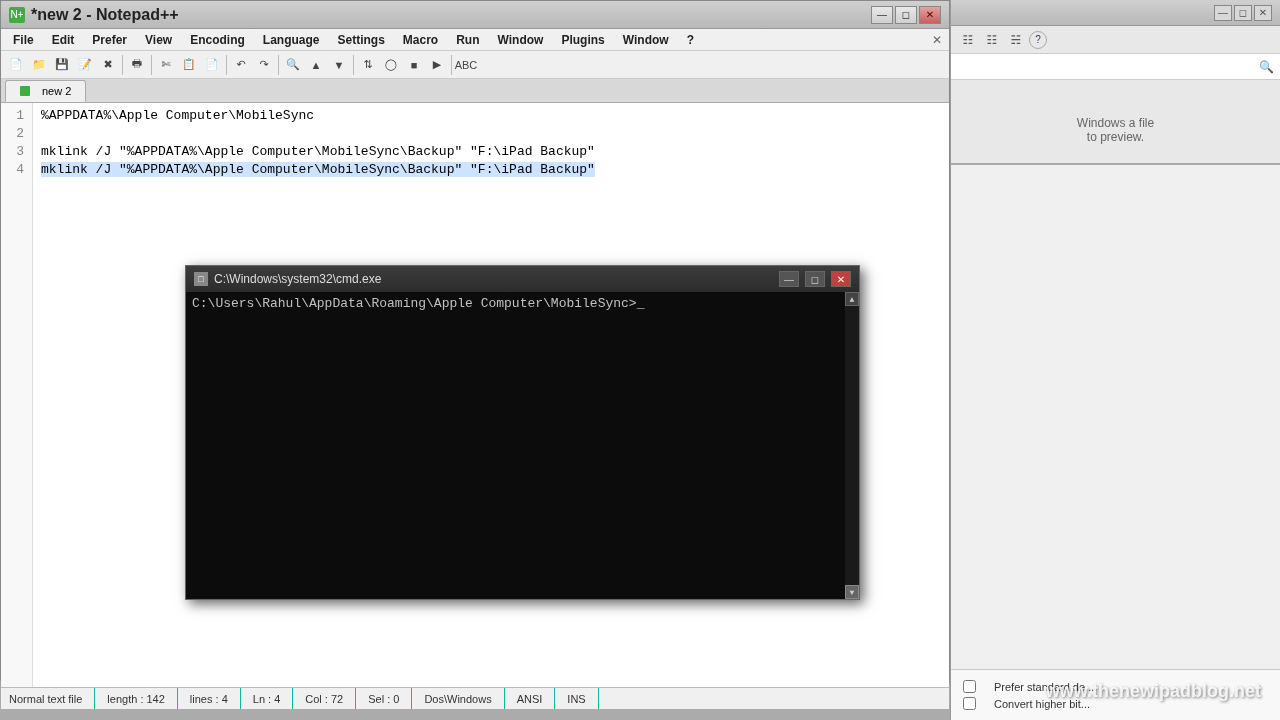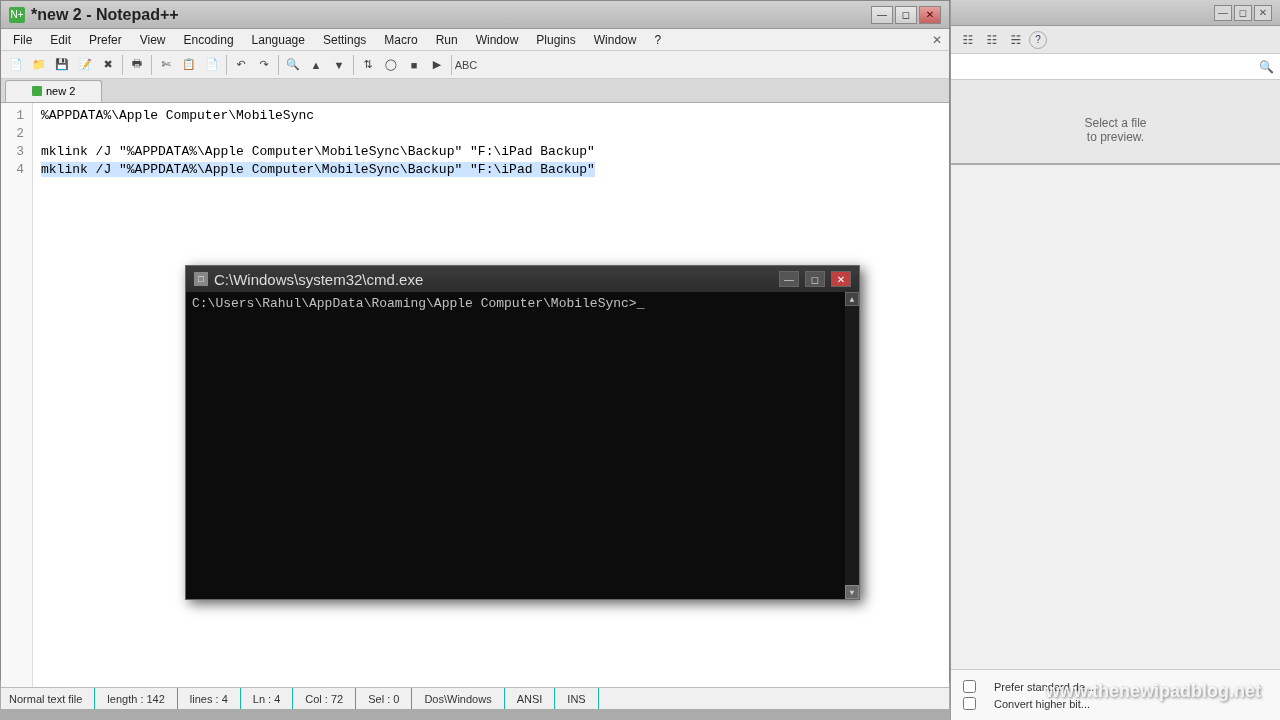--- a/index.html
+++ b/index.html
@@ -86,20 +86,21 @@
     }
 
     .menu-item {
       padding: 2px 8px;
       font-size: 12px;
       cursor: pointer;
       color: #222;
       height: 100%;
       display: flex;
       align-items: center;
+      font-weight: bold;
     }
 
     .menu-close-btn {
       margin-left: auto;
       width: 16px;
       height: 16px;
       font-size: 12px;
       cursor: pointer;
       display: flex;
       align-items: center;
@@ -144,28 +145,28 @@
       background: #d8d8d8;
       height: 24px;
       display: flex;
       align-items: flex-end;
       padding: 0 4px;
       border-bottom: 1px solid #aaa;
     }
 
     .npp-tab {
       height: 22px;
-      padding: 0 26px;
+      padding: 0 14px;
       background: #c8c8c8;
       border: 1px solid #aaa;
       border-bottom: none;
       border-radius: 3px 3px 0 0;
       display: flex;
       align-items: center;
-      gap: 4px;
+      gap: 12px;
       font-size: 11px;
       cursor: pointer;
     }
 
     .npp-tab.active {
       background: #f0f0f0;
       border-bottom: 1px solid #f0f0f0;
       z-index: 1;
     }
 
@@ -257,21 +258,21 @@
       background: #888;
       display: flex;
       align-items: center;
       justify-content: center;
       font-size: 9px;
       color: white;
     }
 
     .cmd-title {
       flex: 1;
-      font-size: 15px;
+      font-size: 12px;
       color: #ddd;
     }
 
     .cmd-btn {
       width: 20px;
       height: 16px;
       border: 1px solid #666;
       background: #555;
       cursor: pointer;
       display: flex;
@@ -590,21 +591,21 @@
       <div class="rp-tool-btn">☷</div>
       <div class="rp-tool-btn">☷</div>
       <div class="rp-tool-btn">☵</div>
       <div class="rp-tool-btn" style="border: 1px solid #aaa; border-radius: 50%; width:18px; height:18px; font-size:10px; color:#336;">?</div>
     </div>
     <div class="right-panel-search">
       <input class="rp-search-input" type="text" style="">
       <div style="font-size:12px; color:#666;">🔍</div>
     </div>
     <div class="right-panel-preview">
-      <span style="white-space: pre-line;">Select a file
+      <span style="white-space: pre-line;">Windows a file
 to preview.</span>
     </div>
   </div>
 
   <div class="right-panel-bottom">
     <div class="bottom-checkbox">
       <input type="checkbox" style="">
       <span>Prefer standard de...</span>
     </div>
     <div class="bottom-checkbox">

